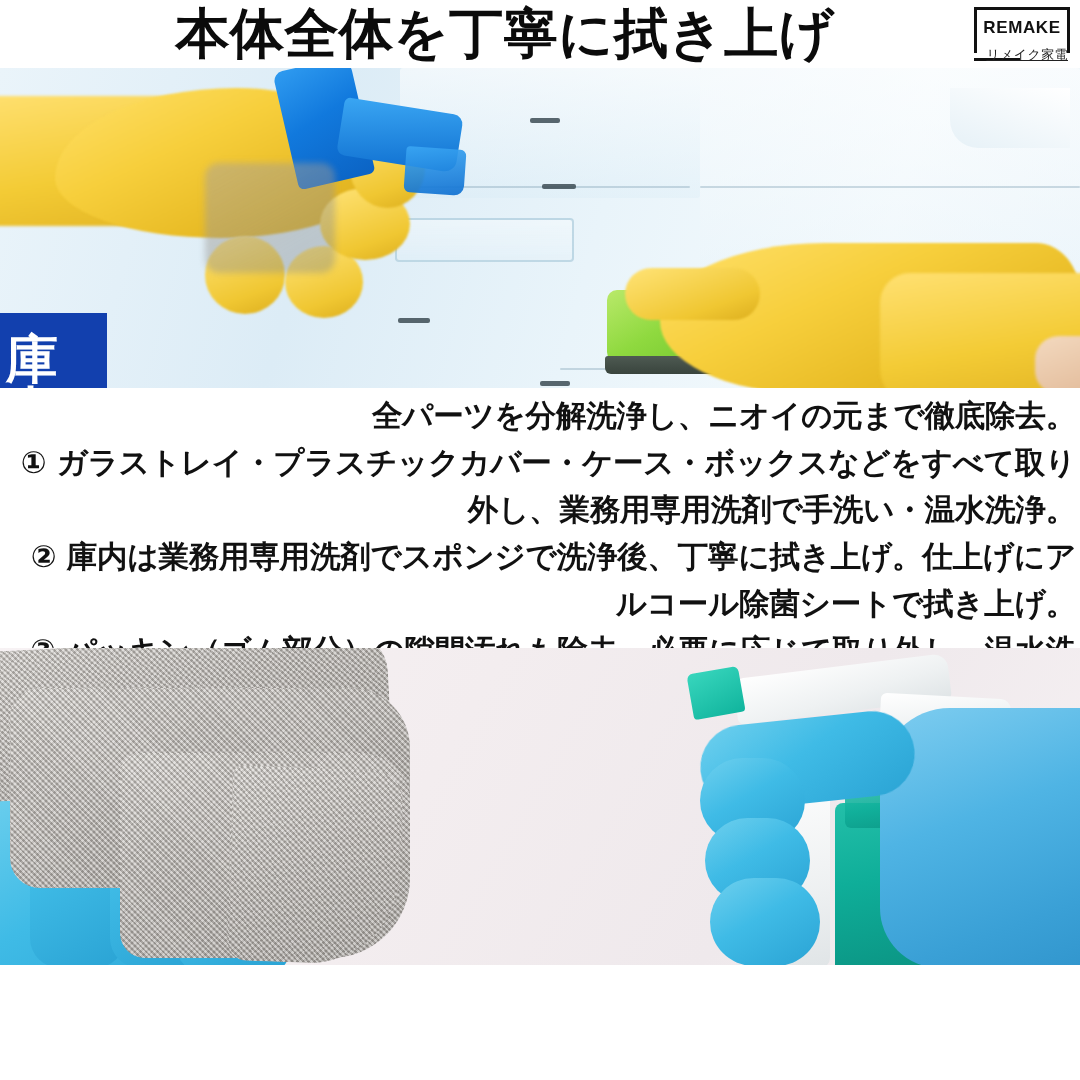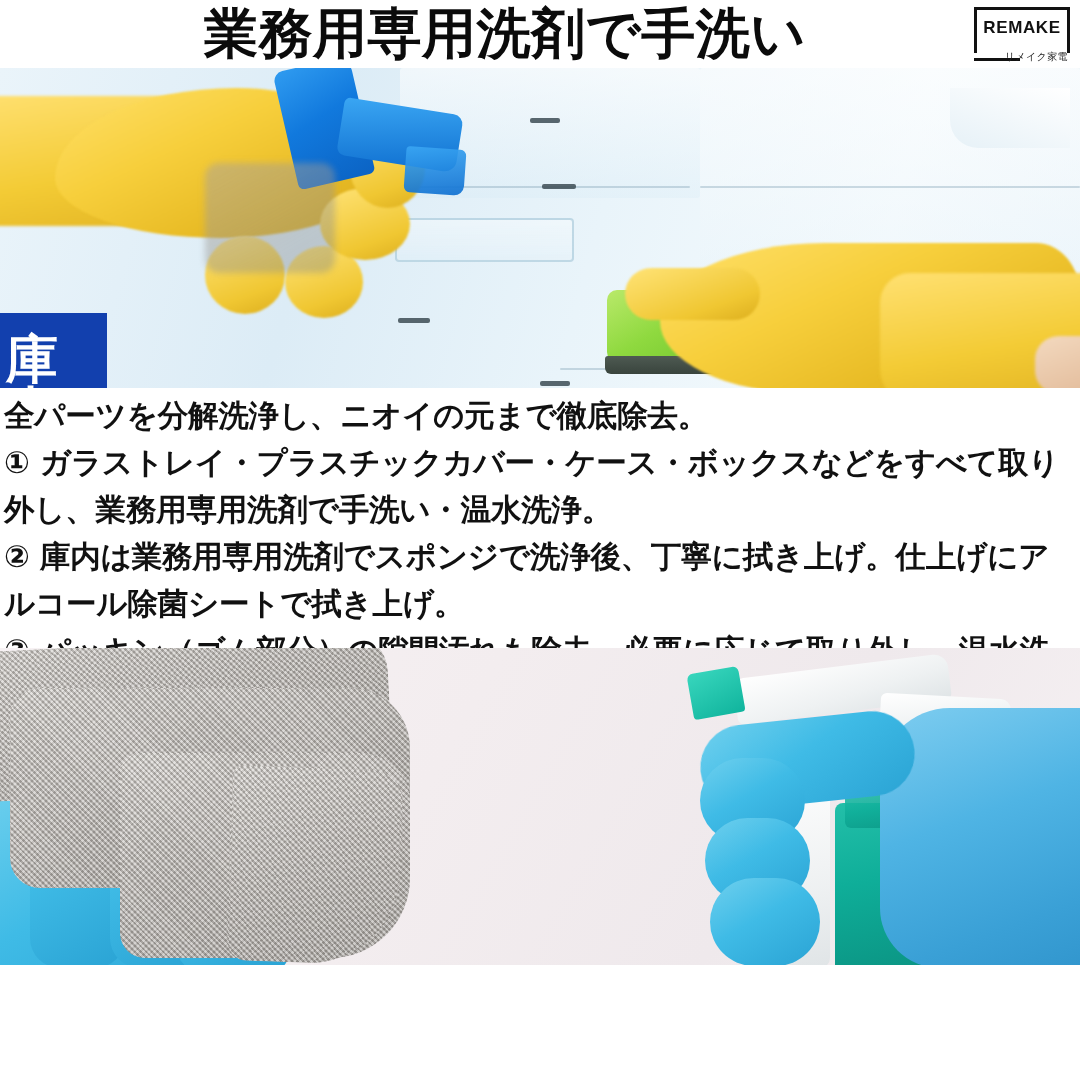--- a/index.html
+++ b/index.html
@@ -41,21 +41,21 @@
   }
   .logo-rt{position:absolute;right:0;top:0;width:3px;height:46px;background:#111;}
   .logo-bl{position:absolute;left:0;bottom:0;width:46px;height:3px;background:#111;}
   .logo-word{
     position:absolute;left:0;top:11px;width:96px;text-align:center;
     font-size:17px;font-weight:bold;color:#111;letter-spacing:0.6px;
     font-family:"Liberation Sans",sans-serif;
   }
   .logo-sub{
     position:absolute;right:2px;bottom:-3px;
-    font-size:10px;color:#222;letter-spacing:0.4px;white-space:nowrap;
+    font-size:13px;color:#222;letter-spacing:0.4px;white-space:nowrap;text-decoration:underline;
   }
 
   
   .photo{position:absolute;left:0;width:1080px;overflow:hidden;}
   .photo1{top:68px;height:320px;background:#e8f2f8;}
   .photo2{top:648px;height:317px;background:#f2eef0;}
 
   
   .fridge-bg{
     position:absolute;inset:0;
@@ -160,29 +160,29 @@
   
   .body-text{
     position:absolute;left:0;width:1080px;
     color:#111111;font-weight:bold;
     font-size:30.5px;line-height:47px;
     letter-spacing:-0.2px;
     padding:0 4px;box-sizing:border-box;
   }
   .text1{top:392px;}
   .text2{top:968px;}
-  .body-text p{margin:0;}
+  .body-text p{margin:0;text-align:right;}
 </style>
 </head>
 <body>
 
 <div class="page">
 
   <div class="header">
-    <div class="title">業務用専用洗剤で手洗い</div>
+    <div class="title">本体全体を丁寧に拭き上げ</div>
 
     <div class="logo">
       <div class="logo-frame"></div>
       <div class="logo-rt"></div>
       <div class="logo-bl"></div>
       <div class="logo-word">REMAKE</div>
       <div class="logo-sub">リメイク家電</div>
     </div>
   </div>
 

